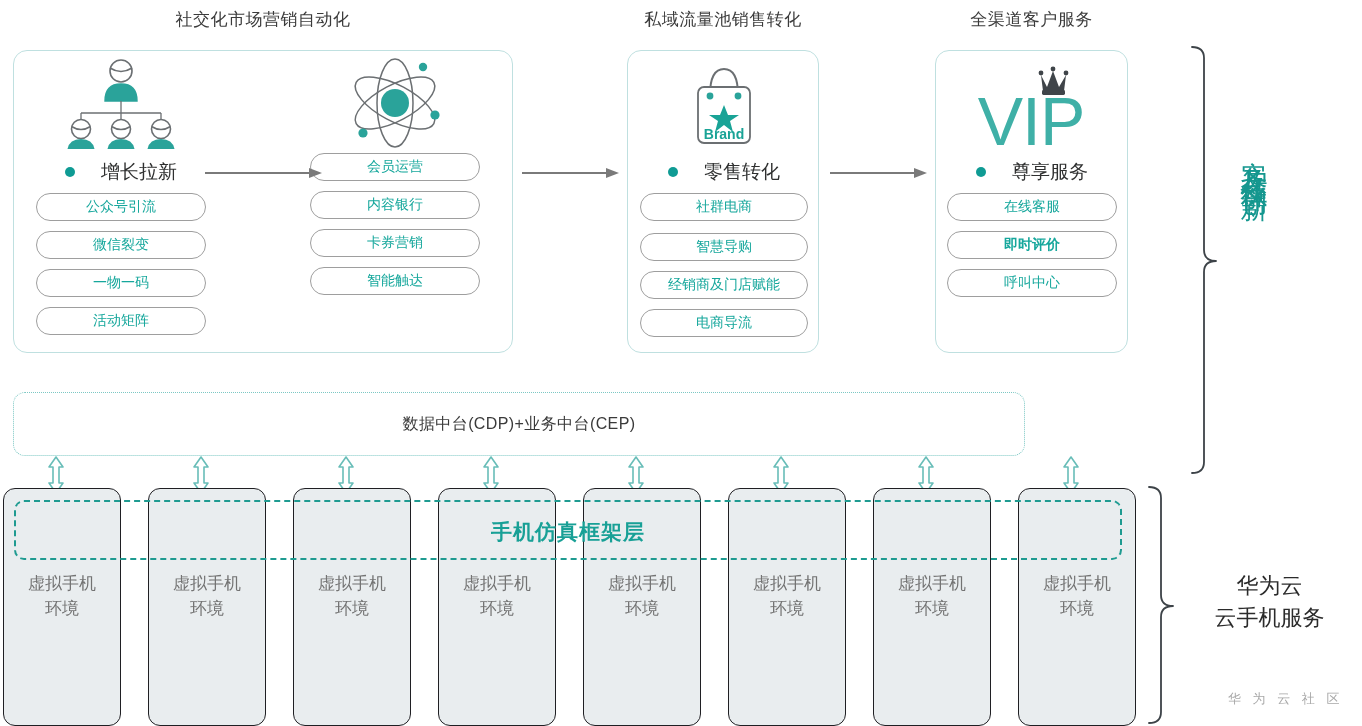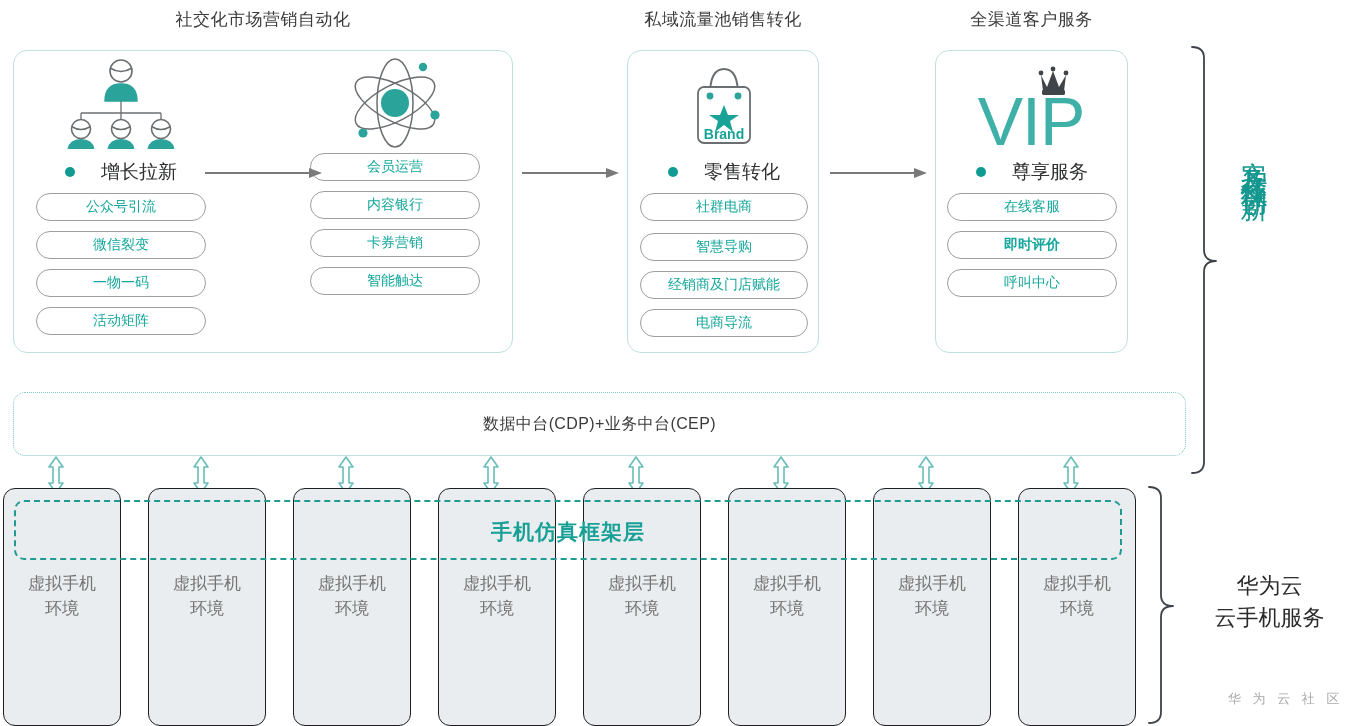--- a/index.html
+++ b/index.html
@@ -254,21 +254,21 @@
   </div>
 </div>
 
 <div class="flow-arrow" style="left:830px;top:165px;width:98px;">
   <svg width="98" height="12" viewBox="0 0 98 12">
     <line x1="0" y1="6" x2="84" y2="6" stroke="#7a7a7a" stroke-width="1.8"></line>
     <polygon points="84,1 97,6 84,11" fill="#7a7a7a"></polygon>
   </svg>
 </div>
 
-<div class="cdp" style="left:13px;top:392px;width:1173px;height:64px;">
+<div class="cdp" style="left:13px;top:392px;width:1012px;height:64px;">
   <span class="cdp-label">数据中台(CDP)+业务中台(CEP)</span>
 </div>
 
 <div class="abs" style="left:0;top:455px;width:1140px;height:40px;">
   <svg width="1140" height="40" viewBox="0 0 1140 40">
     <g fill="none" stroke="#68bdb8" stroke-width="1.6" stroke-linejoin="round">
       <path d="M56 38 L49 28 L53 28 L53 12 L49 12 L56 2 L63 12 L59 12 L59 28 L63 28 Z"></path>
       <path d="M201 38 L194 28 L198 28 L198 12 L194 12 L201 2 L208 12 L204 12 L204 28 L208 28 Z"></path>
       <path d="M346 38 L339 28 L343 28 L343 12 L339 12 L346 2 L353 12 L349 12 L349 28 L353 28 Z"></path>
       <path d="M491 38 L484 28 L488 28 L488 12 L484 12 L491 2 L498 12 L494 12 L494 28 L498 28 Z"></path>

